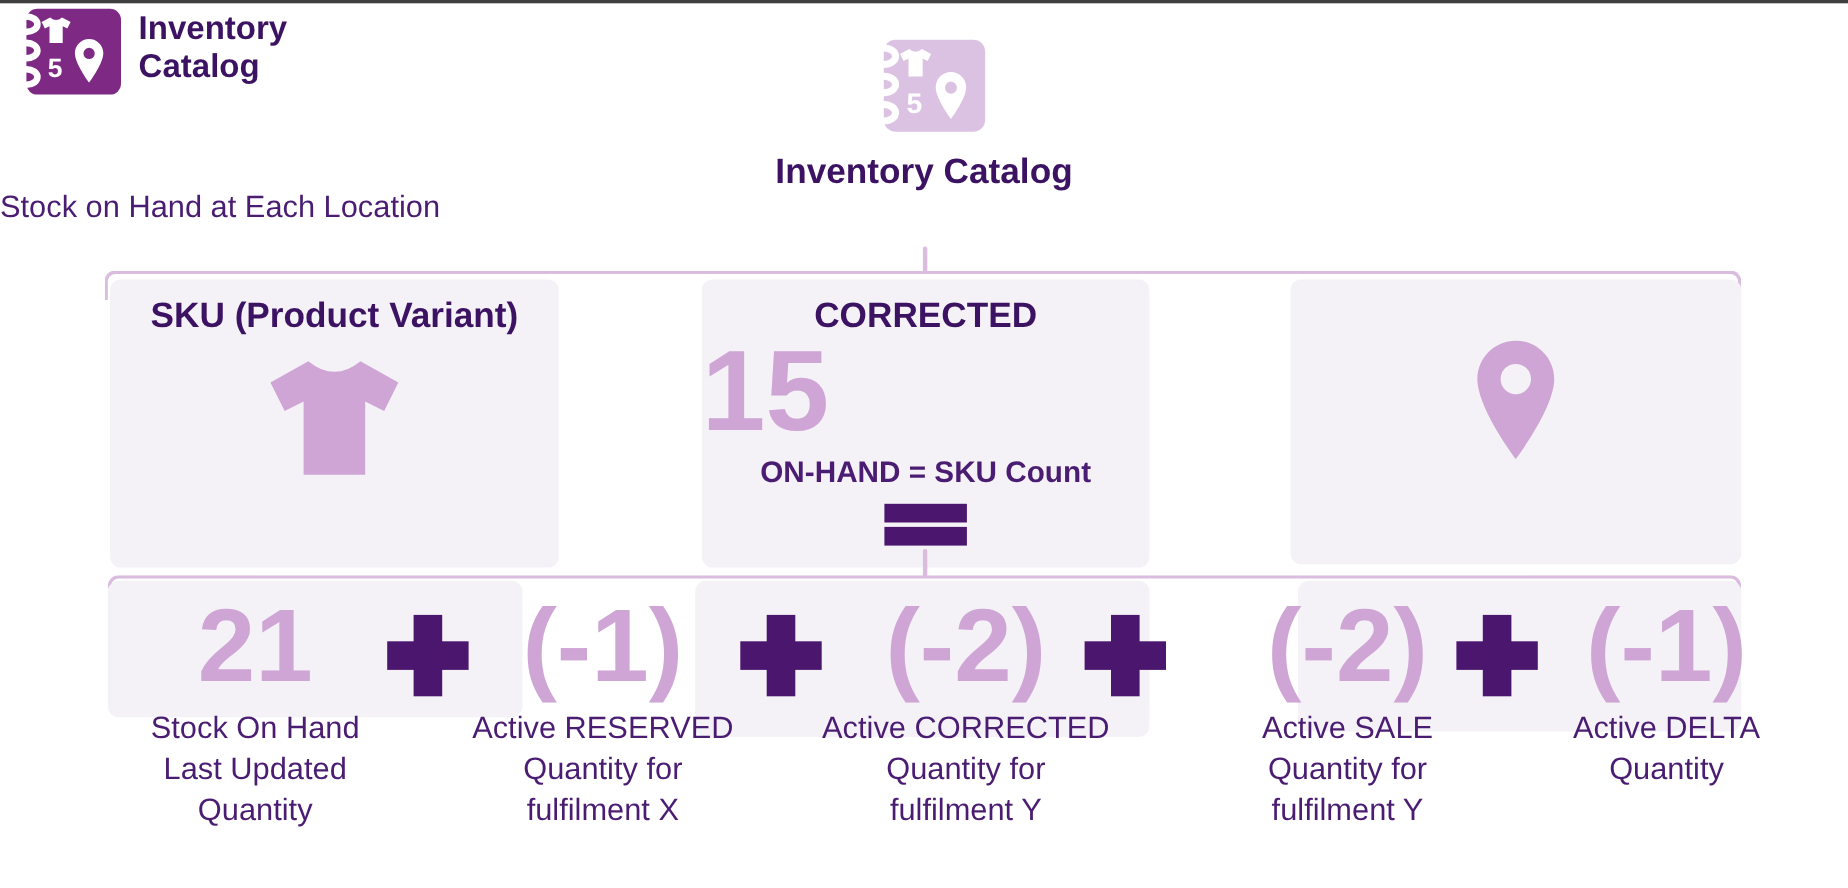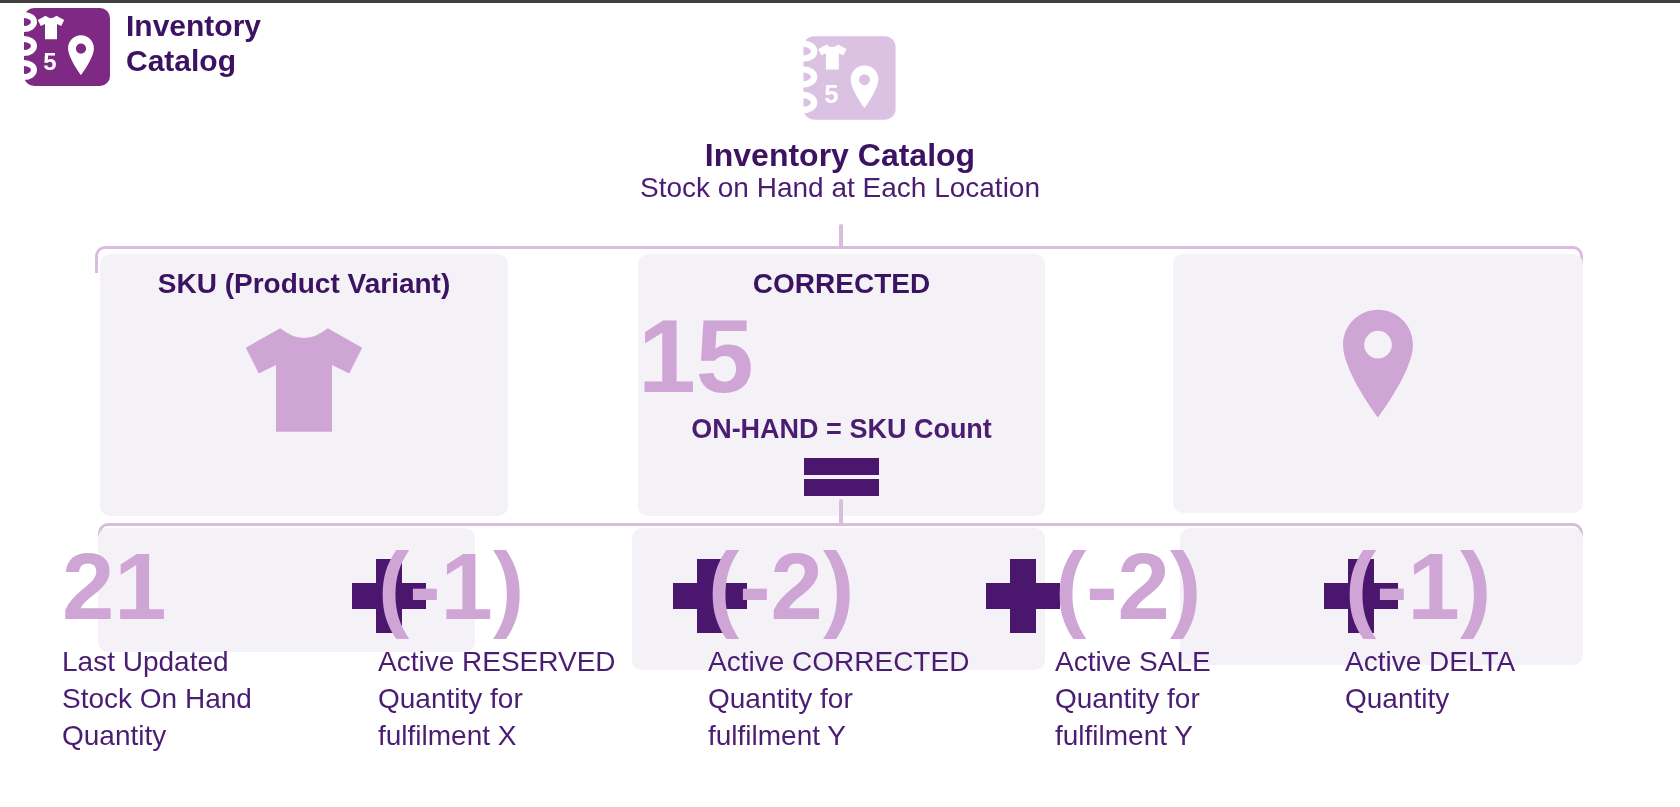--- a/index.html
+++ b/index.html
@@ -21,21 +21,21 @@
     margin-left:14px;margin-top:2px;width:190px;
     font-size:30px;font-weight:bold;line-height:35px;color:var(--dark-purple);
   }
   
   .hero-icon{position:absolute;left:786px;top:34px;}
   .hero-title{
     position:absolute;left:0;right:0;top:137px;text-align:center;
     font-size:32px;font-weight:bold;color:var(--dark-purple);
   }
   .hero-subtitle{
-    position:absolute;left:0;right:0;top:172px;text-align:center;
+    position:absolute;left:0;right:0;top:172px;text-align:left;
     font-size:28px;color:var(--label-purple);
   }
   
   .brace-top{
     position:absolute;left:95px;top:246px;width:1482px;height:24px;
     border:3px solid var(--brace);border-bottom:none;border-radius:10px 10px 0 0;
   }
   .brace-bottom{
     position:absolute;left:98px;top:523px;width:1479px;height:22px;
     border:3px solid var(--brace);border-bottom:none;border-radius:10px 10px 0 0;
@@ -43,42 +43,42 @@
   .tick{position:absolute;width:4px;background:var(--brace);border-radius:3px;}
   .tick-top{left:839px;top:224px;height:24px;}
   .connector{left:839px;top:499px;height:26px;}
   
   .box{position:absolute;background:var(--box-background);border-radius:10px;}
   .box-sku{left:100px;top:254px;width:408px;height:262px;}
   .box-position{left:638px;top:254px;width:407px;height:262px;}
   .box-location{left:1173px;top:254px;width:410px;height:259px;}
   .box-heading{
     position:absolute;left:0;right:0;top:14px;text-align:center;
-    font-size:28px;font-weight:bold;color:var(--dark-purple);
+    font-size:32px;font-weight:bold;color:var(--dark-purple);
   }
   .tshirt-large{position:absolute;left:139px;top:70px;}
   .tshirt-large path{fill:var(--light-purple);}
   .pin-large{position:absolute;left:159px;top:52px;}
   .pin-large path{fill:var(--light-purple);}
   .position-value{
     position:absolute;left:0;right:0;top:50px;
     font-size:104px;line-height:104px;font-weight:bold;color:var(--light-purple);
   }
   .position-caption{
     position:absolute;left:0;right:0;top:160px;text-align:center;
     font-size:27px;color:var(--label-purple);font-weight:bold;
   }
   .equals{position:absolute;left:166px;top:204px;width:75px;}
   .equals-bar{width:75px;height:17px;background:var(--operator-dark);margin-bottom:4px;}
   
   .box2-a{left:98px;top:528px;width:377px;height:124px;}
   .box2-b{left:632px;top:528px;width:413px;height:142px;}
   .box2-c{left:1180px;top:528px;width:403px;height:137px;}
   
-  .term{position:absolute;top:545px;width:340px;text-align:left;}
+  .term{position:absolute;top:545px;width:340px;text-align:center;}
   .t1{left:62px;}  .t2{left:378px;}  .t3{left:708px;}  .t4{left:1055px;}  .t5{left:1345px;}
   .term-value{
     height:84px;line-height:84px;font-size:94px;font-weight:bold;
     color:var(--light-purple);white-space:nowrap;
   }
   .term-label{margin-top:14px;font-size:28px;line-height:37px;color:var(--label-purple);}
   .plus{position:absolute;top:559px;width:74px;height:74px;}
   .p1{left:352px;} .p2{left:673px;} .p3{left:986px;} .p4{left:1324px;}
   .plus::before{
     content:"";position:absolute;left:0;top:24px;width:74px;height:26px;
@@ -151,22 +151,22 @@
 
   <div class="brace-bottom"></div>
 
   <div class="box box2-a"></div>
   <div class="box box2-b"></div>
   <div class="box box2-c"></div>
 
   <div class="term t1">
     <div class="term-value">21</div>
     <div class="term-label">
+      <div>Stock On Hand</div>
       <div>Last Updated</div>
-      <div>Stock On Hand</div>
       <div>Quantity</div>
     </div>
   </div>
 
   <div class="plus p1"></div>
 
   <div class="term t2">
     <div class="term-value">(-1)</div>
     <div class="term-label">
       <div>Active RESERVED</div>

